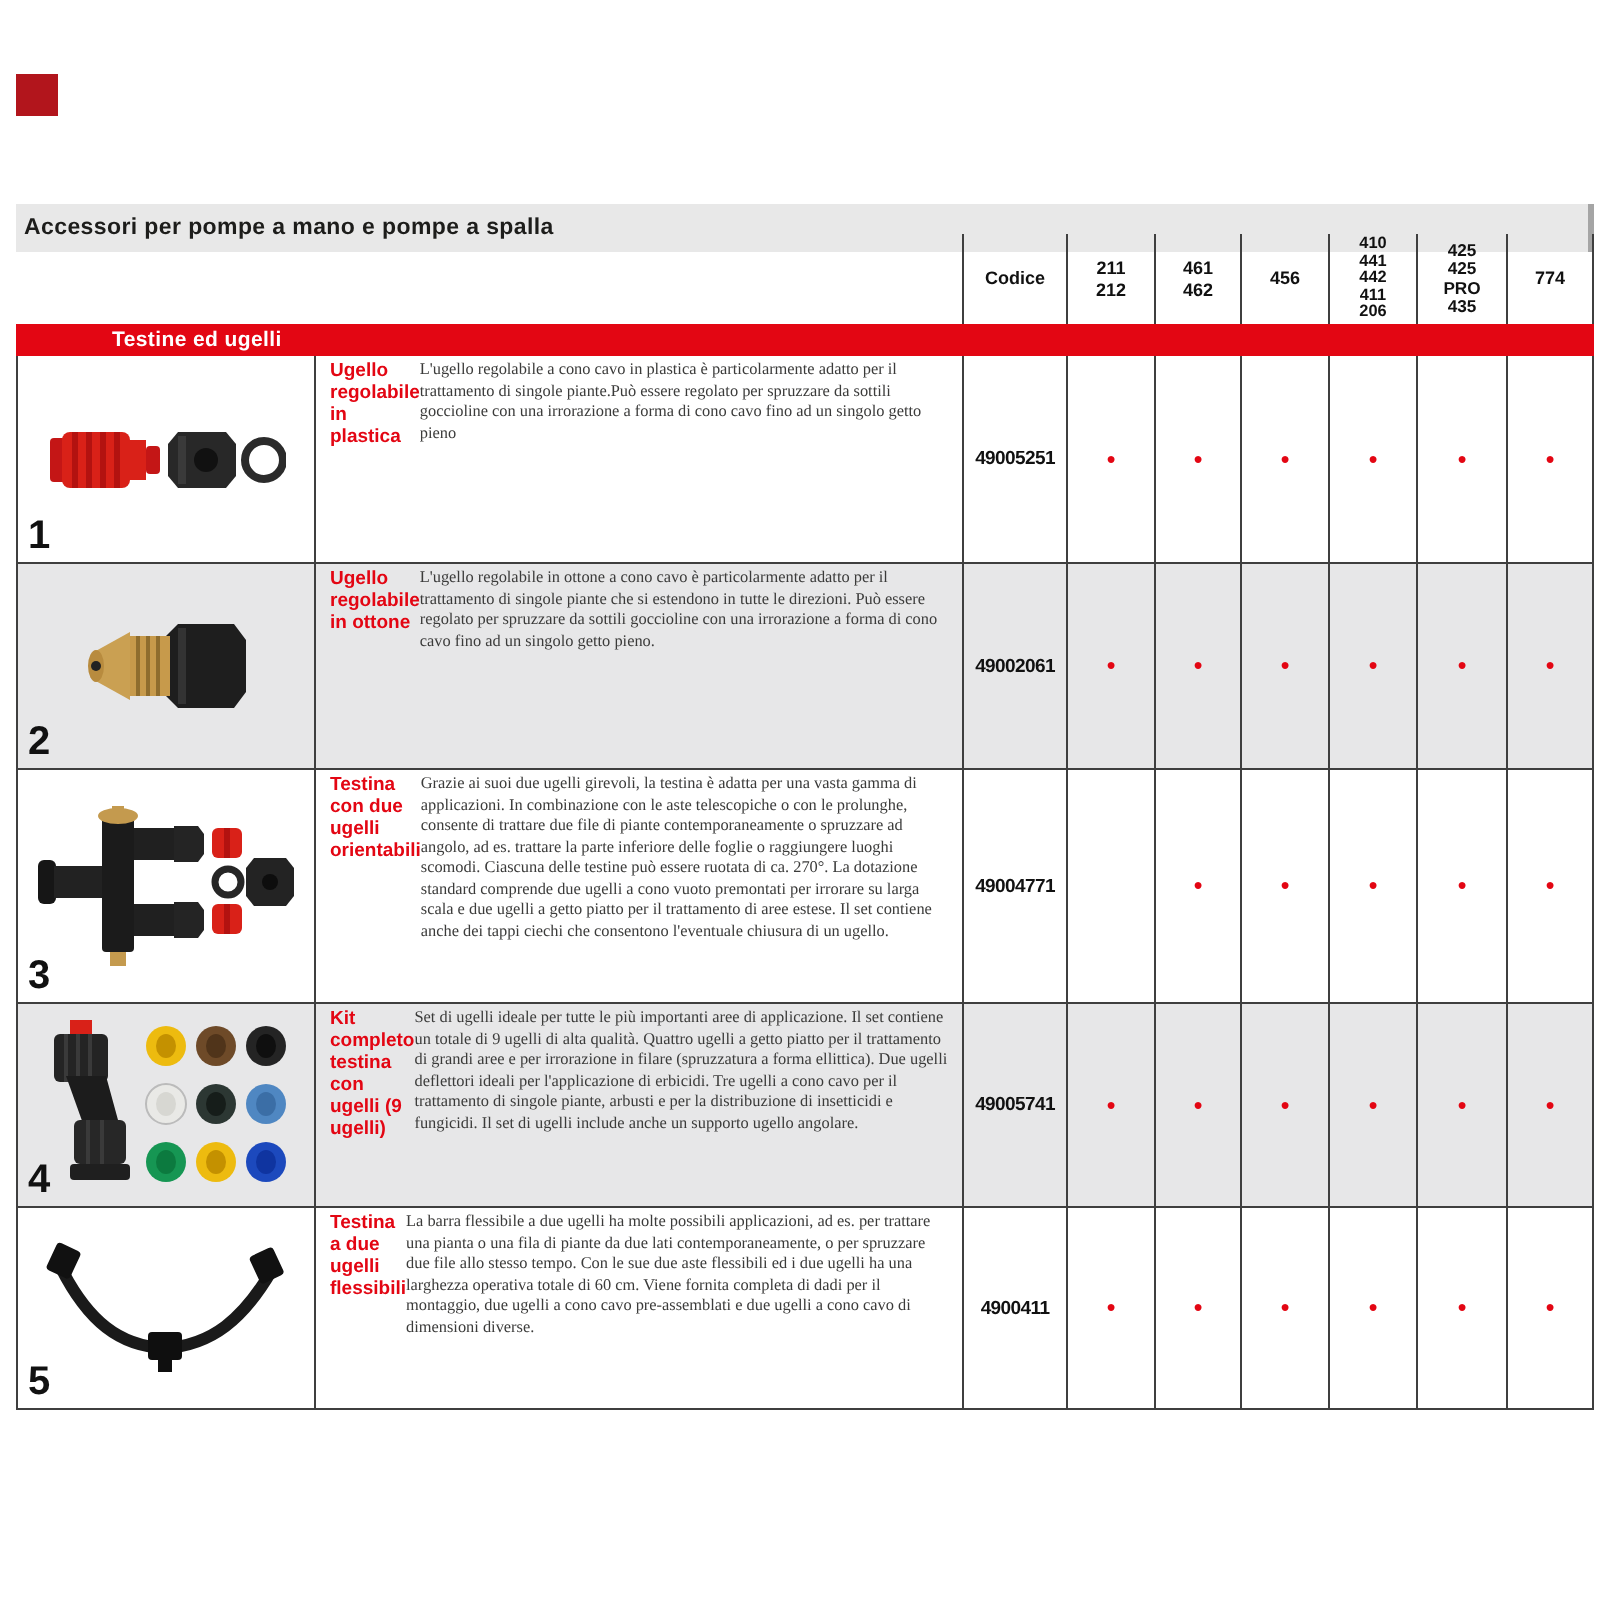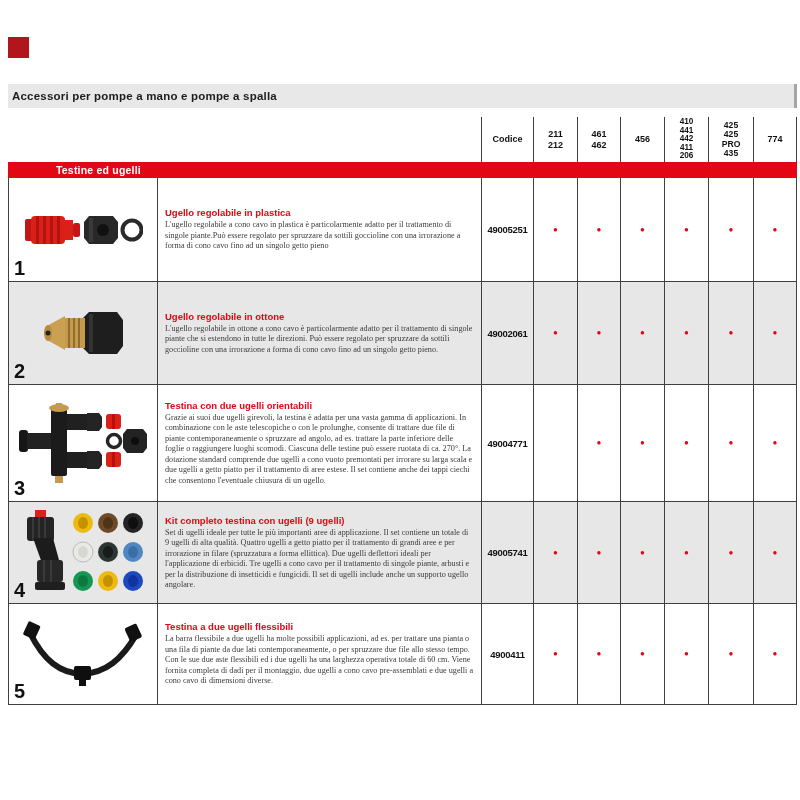--- a/index.html
+++ b/index.html
@@ -1,21 +1,21 @@
 <!DOCTYPE html>
 <html><head>
 <meta charset="utf-8">
 <style>
   * { box-sizing: border-box; margin: 0; padding: 0; }
   html,body { width: 800px; height: 800px; background: #ffffff;
     font-family: "Liberation Sans", sans-serif; position: relative; overflow: hidden; }
 
   .logo { position: absolute; left: 8px; top: 37px; width: 21px; height: 21px; background: #b2151c; }
 
-  .graybar { position: absolute; left: 8px; top: 84px; width: 789px; height: 24px;
+  .graybar { position: absolute; left: 8px; top: 102px; width: 789px; height: 24px;
     background: #e8e8e8; display: flex; align-items: center; }
   .graybar .t { font-weight: bold; font-size: 11.5px; color: #1d1d1b; padding-left: 4px; letter-spacing: .2px; }
   .bar-edge { position: absolute; right: 0; top: 0; width: 3px; height: 100%; background: #a5a5a5; }
 
   .thead { position: absolute; left: 481px; top: 117px; width: 316px; height: 45px;
     display: grid; grid-template-columns: 52px 44px 43px 44px 44px 45px 43px;
     border-right: 1px solid #3f3f3f; }
   .hcell { border-left: 1px solid #3f3f3f; display: flex; align-items: center; justify-content: center;
     text-align: center; font-weight: bold; font-size: 9px; line-height: 1.12; white-space: pre-line; color: #111; }
   .hcell:nth-child(5) { font-size: 8.2px; line-height: 1.04; }
@@ -31,21 +31,21 @@
     border-bottom: 1px solid #3f3f3f; }
   .row > div { border-right: 1px solid #3f3f3f; }
   .row > div:last-child { border-right: none; }
   .r1 { height: 104px; } .r2 { height: 103px; } .r3 { height: 117px; }
   .r4 { height: 102px; } .r5 { height: 101px; }
   .alt { background: #e7e7e8; }
 
   .img-cell { position: relative; display: flex; align-items: center; justify-content: center; }
   .num { position: absolute; left: 5px; bottom: 3px; font-weight: bold; font-size: 20px; color: #111; line-height: 1; }
 
-  .desc-cell { display: flex; flex-direction: column; justify-content: center; padding: 2px 7px; overflow: hidden; }
+  .desc-cell { display: flex; justify-content: center; padding: 2px 7px; overflow: hidden; }
   .title { color: #e30613; font-weight: bold; font-size: 9.5px; margin-bottom: 2px; }
   .desc  { font-size: 8.2px; line-height: 1.28; color: #3b3b3a; font-family: Liberation Serif, serif; }
 
   .code-cell { display: flex; align-items: center; justify-content: center;
     font-weight: bold; font-size: 9.5px; color: #111; letter-spacing: -0.3px; }
 
   .dot-cell { display: flex; align-items: center; justify-content: center; }
   .dot { color: #e30613; font-size: 8px; line-height: 1; }
 </style>
 </head>

